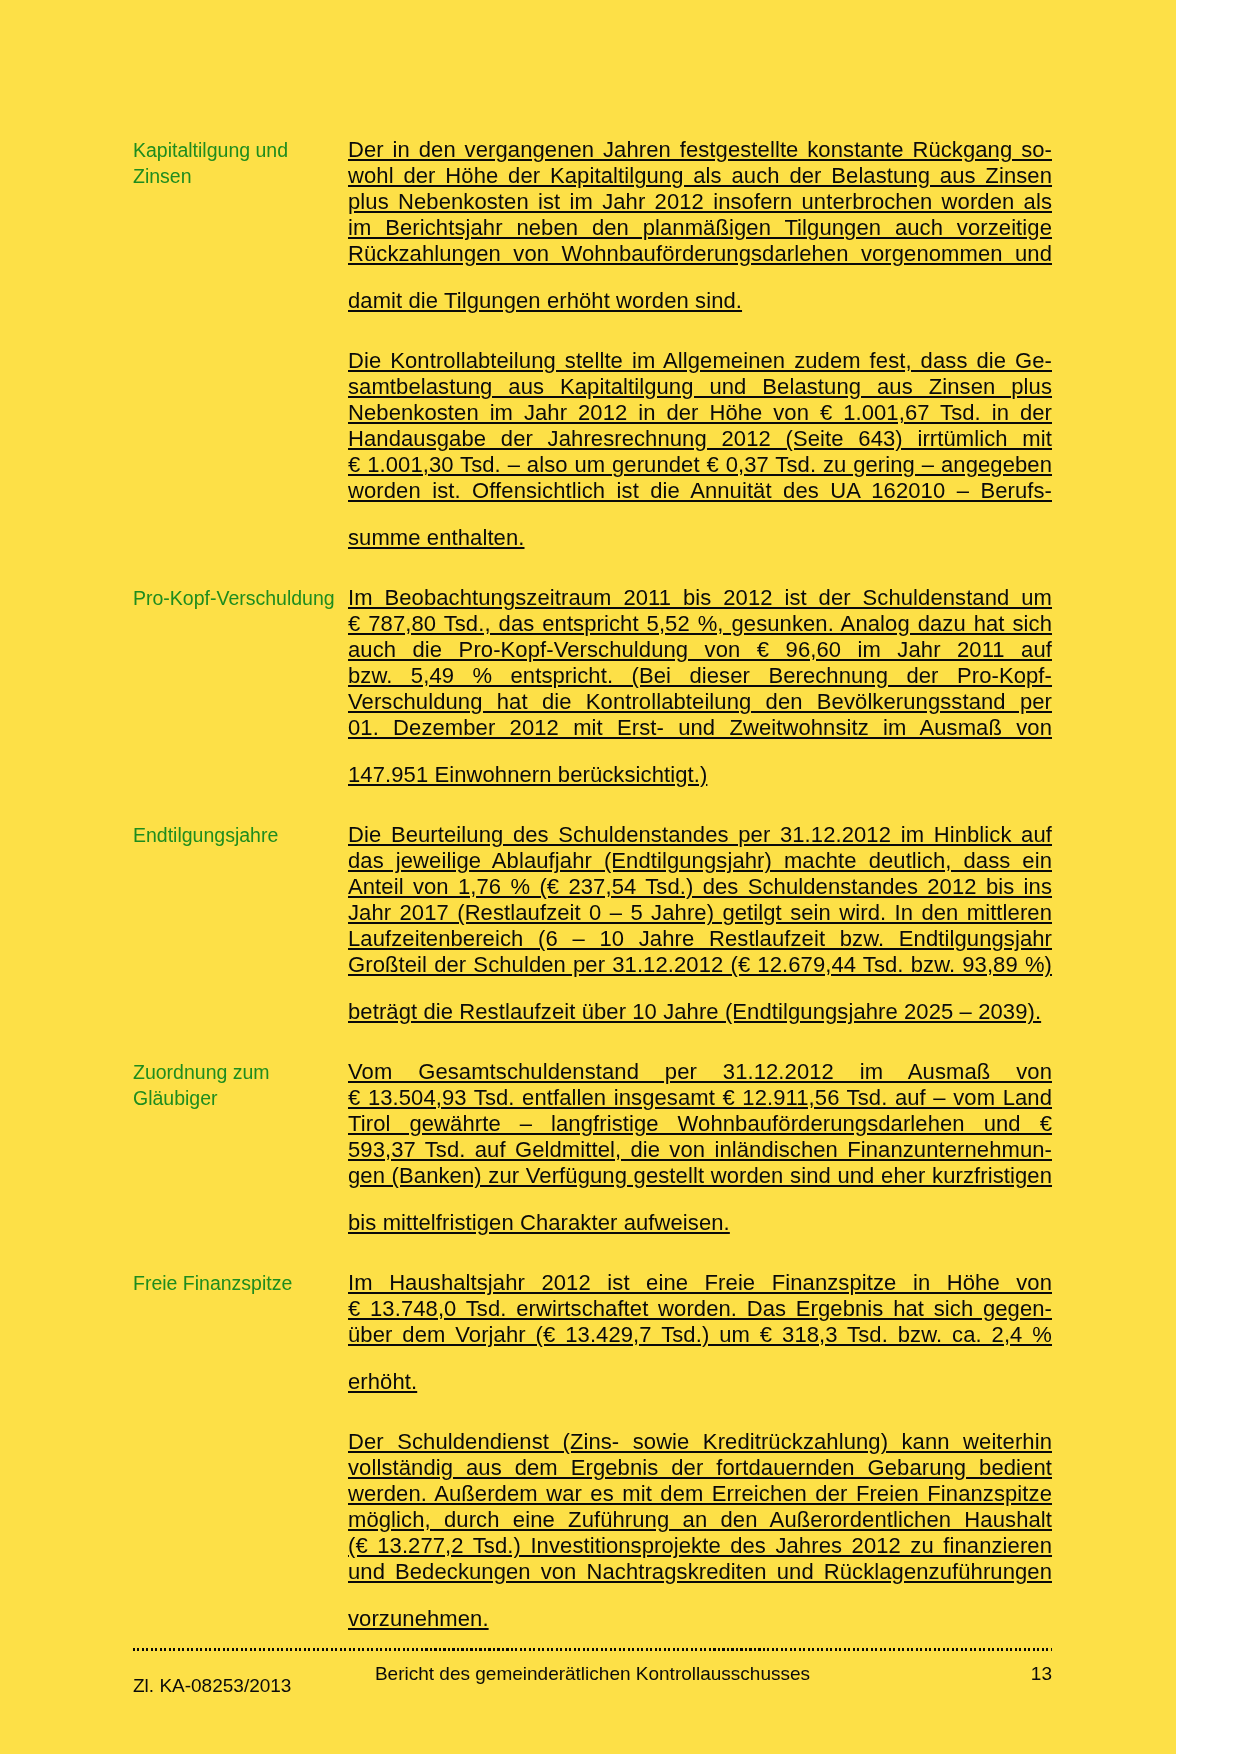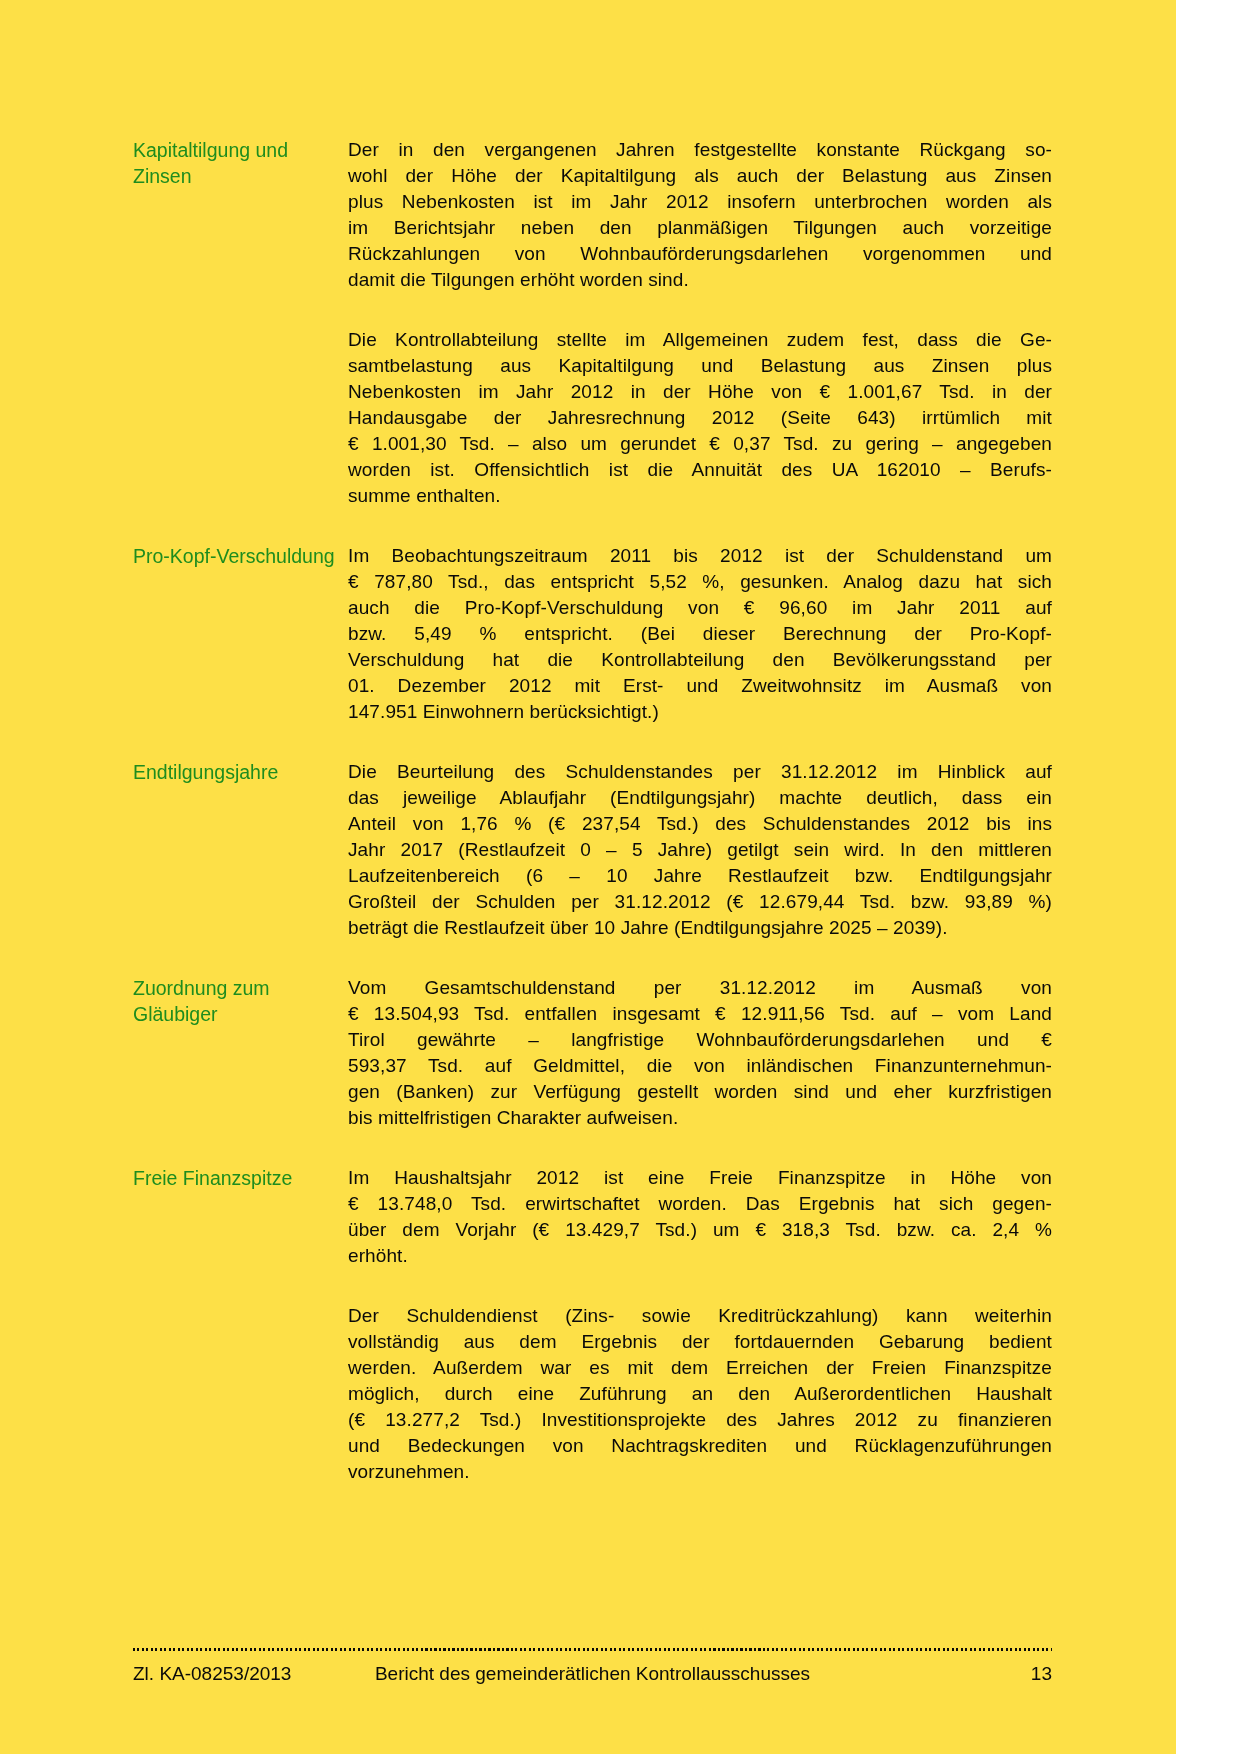--- a/index.html
+++ b/index.html
@@ -31,53 +31,55 @@
   }
   .margin-label {
     flex: 0 0 215px;
     padding-right: 10px;
     color: var(--label-green);
     font-size: 19.5px;
     line-height: 26px;
   }
   .section-body { flex: 1 1 auto; min-width: 0; }
   .para {
-    font-size: 19px;
+    font-size: 22px;
     line-height: 26px;
     margin-bottom: 34px;
     letter-spacing: 0.1px;
+    text-decoration: underline;
   }
   .para .line {
     text-align: justify;
     text-align-last: justify;
     white-space: normal;
   }
   .para .line.last {
     text-align-last: left;
+    margin-top: 21px;
   }
   .page-footer {
     position: absolute;
     left: 133px;
     right: 124px;
     top: 1648px;
   }
   .dotted-rule {
     height: 3px;
     background-image: repeating-linear-gradient(90deg, #0a0a0a 0px, #0a0a0a 2px, transparent 2px, transparent 4.5px);
     background-position: left center;
     background-size: 100% 3px;
     background-repeat: no-repeat;
   }
   .footer-row {
     position: relative;
     margin-top: 11px;
     font-size: 19px;
     line-height: 24px;
   }
-  .footer-reference { position: absolute; left: 0; top: 0; }
+  .footer-reference { position: absolute; left: 0; top: 12px; }
   .footer-page-number { position: absolute; right: 0; top: 0; }
   .footer-center { display: block; text-align: center; }
 </style>
 </head>
 <body>
 
 <div class="page">
 
   <div class="content">
 

